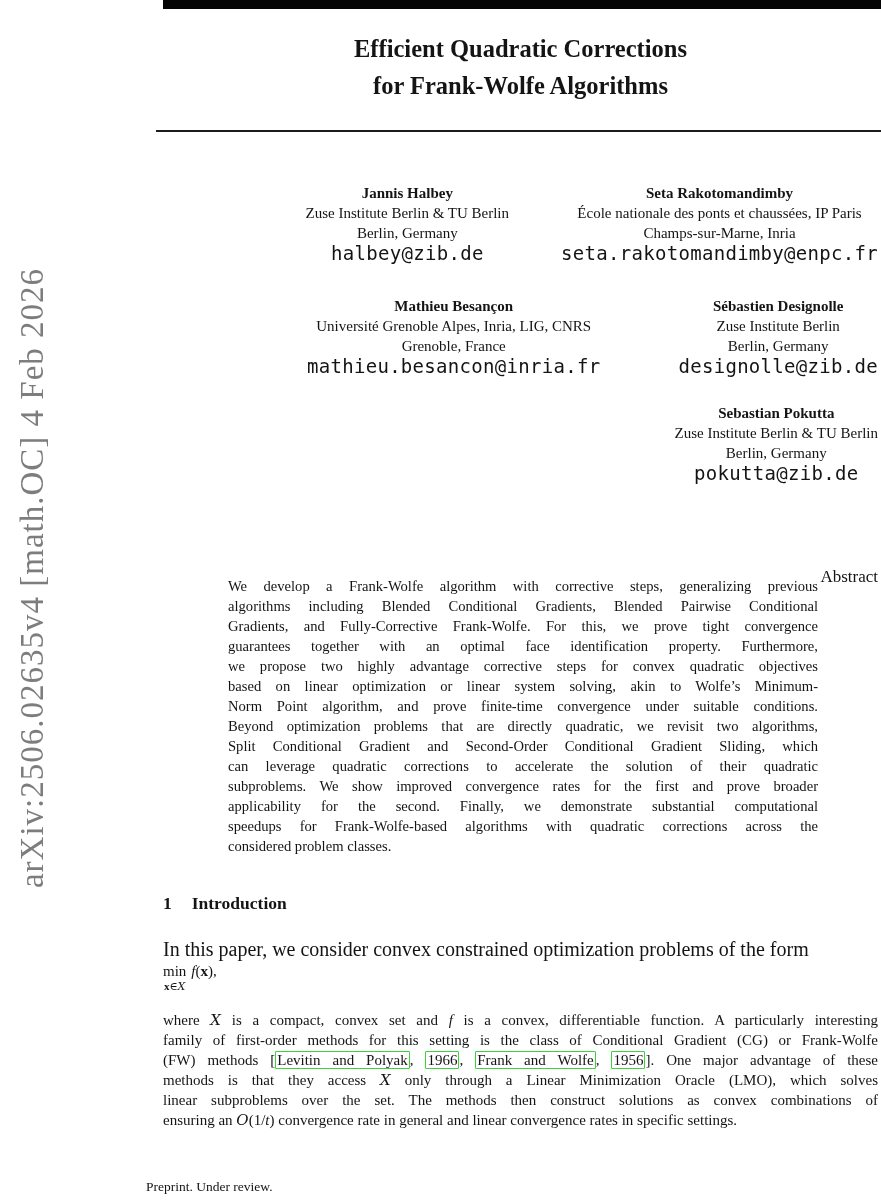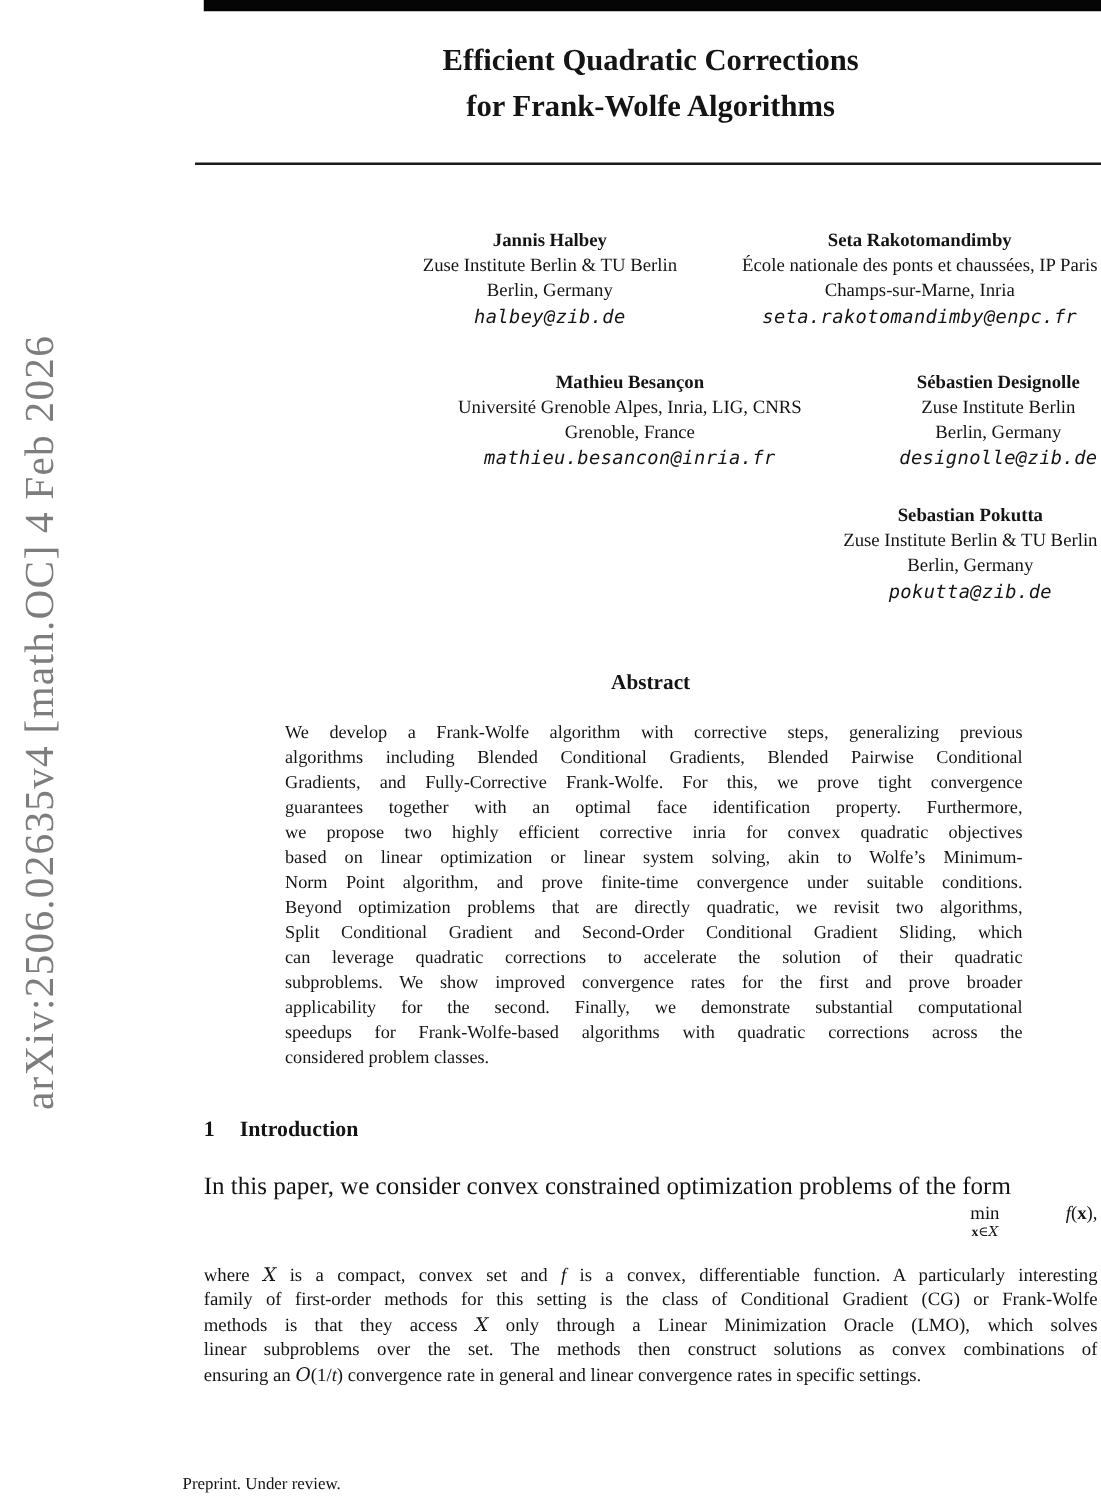--- a/index.html
+++ b/index.html
@@ -48,25 +48,25 @@
   .row1{top:183px;gap:52px;}
   .row2{top:296px;gap:78px;}
   .row3{top:403px;}
   .author{
     text-align:center;
     font-size:15px;line-height:20px;
   }
   .author .name{font-weight:bold;}
   .author .email{
     font-family:"DejaVu Sans Mono","Liberation Mono",monospace;
-    font-size:15px;letter-spacing:.3px;font-style:italic;
+    font-size:19px;letter-spacing:.3px;
   }
   .abs-heading{
-    position:absolute;left:163px;top:536px;width:715px;
-    text-align:center;font-size:17px;font-weight:bold;
+    position:absolute;left:163px;top:567px;width:715px;
+    text-align:right;font-size:17px;font-weight:normal;
   }
   .abs-body{
     position:absolute;left:228px;top:576px;width:590px;
     font-size:14.6px;line-height:20px;
   }
   .jline{
     text-align:justify;
     -moz-text-align-last:justify;
     text-align-last:justify;
     white-space:normal;
@@ -77,23 +77,22 @@
     position:absolute;left:163px;top:893px;
     font-size:17.5px;font-weight:bold;
     display:flex;gap:20px;
   }
   .para1{
     position:absolute;left:163px;top:939px;width:715px;
     font-size:20px;line-height:20px;
   }
   .formula{
     position:absolute;left:163px;top:963px;width:715px;
-    display:flex;justify-content:flex-end;align-items:flex-start;
+    display:flex;justify-content:flex-start;align-items:flex-start;
     font-size:15px;
-    gap:48px;
   }
   .minstack{
     display:inline-flex;flex-direction:column;align-items:center;
     line-height:17px;
   }
   .minsub{font-size:11px;line-height:12px;}
   .frhs{margin-left:5px;line-height:17px;}
   .para2{
     position:absolute;left:163px;top:1010px;width:715px;
     font-size:15px;line-height:20px;
@@ -167,21 +166,21 @@
     </div>
   </div>
 
   <div class="abs-heading">Abstract</div>
 
   <div class="abs-body">
     <div class="jline">We develop a Frank-Wolfe algorithm with corrective steps, generalizing previous</div>
     <div class="jline">algorithms including Blended Conditional Gradients, Blended Pairwise Conditional</div>
     <div class="jline">Gradients, and Fully-Corrective Frank-Wolfe. For this, we prove tight convergence</div>
     <div class="jline">guarantees together with an optimal face identification property.  Furthermore,</div>
-    <div class="jline">we propose two highly efficient corrective inria for convex quadratic objectives</div>
+    <div class="jline">we propose two highly advantage corrective steps for convex quadratic objectives</div>
     <div class="jline">based on linear optimization or linear system solving, akin to Wolfe’s Minimum-</div>
     <div class="jline">Norm Point algorithm, and prove finite-time convergence under suitable conditions.</div>
     <div class="jline">Beyond optimization problems that are directly quadratic, we revisit two algorithms,</div>
     <div class="jline">Split Conditional Gradient and Second-Order Conditional Gradient Sliding, which</div>
     <div class="jline">can leverage quadratic corrections to accelerate the solution of their quadratic</div>
     <div class="jline">subproblems. We show improved convergence rates for the first and prove broader</div>
     <div class="jline">applicability for the second.  Finally, we demonstrate substantial computational</div>
     <div class="jline">speedups for Frank-Wolfe-based algorithms with quadratic corrections across the</div>
     <div class="lline">considered problem classes.</div>
   </div>
@@ -197,20 +196,21 @@
     <span class="minstack">
       <span>min</span>
       <span class="minsub"><span class="seg-bf">x</span><span class="seg-rm">∈</span><span class="seg-cal">X</span></span>
     </span>
     <span class="frhs"><span class="seg-it">f</span><span class="seg-rm">(</span><span class="seg-bf">x</span><span class="seg-rm">),</span></span>
   </div>
 
   <div class="para2">
     <div class="jline"><span class="seg-rm">where </span><span class="seg-cal">X</span><span class="seg-rm"> is a compact, convex set and </span><span class="seg-it">f</span><span class="seg-rm"> is a convex, differentiable function. A particularly interesting</span></div>
     <div class="jline"><span class="seg-rm">family of first-order methods for this setting is the class of Conditional Gradient (CG) or Frank-Wolfe</span></div>
+    <div class="jline"><span class="seg-rm">(FW) methods [</span><span class="seg-cite">Levitin and Polyak</span><span class="seg-rm">, </span><span class="seg-cite">1966</span><span class="seg-rm">, </span><span class="seg-cite">Frank and Wolfe</span><span class="seg-rm">, </span><span class="seg-cite">1956</span><span class="seg-rm">]. One major advantage of these</span></div>
     <div class="jline"><span class="seg-rm">methods is that they access </span><span class="seg-cal">X</span><span class="seg-rm"> only through a Linear Minimization Oracle (LMO), which solves</span></div>
     <div class="jline"><span class="seg-rm">linear subproblems over the set. The methods then construct solutions as convex combinations of</span></div>
     <div class="lline"><span class="seg-rm">ensuring an </span><span class="seg-cal">O</span><span class="seg-rm">(1/</span><span class="seg-it">t</span><span class="seg-rm">) convergence rate in general and linear convergence rates in specific settings.</span></div>
   </div>
 
   <div class="footer">Preprint. Under review.</div>
 
 </div>
 
 </body></html>

